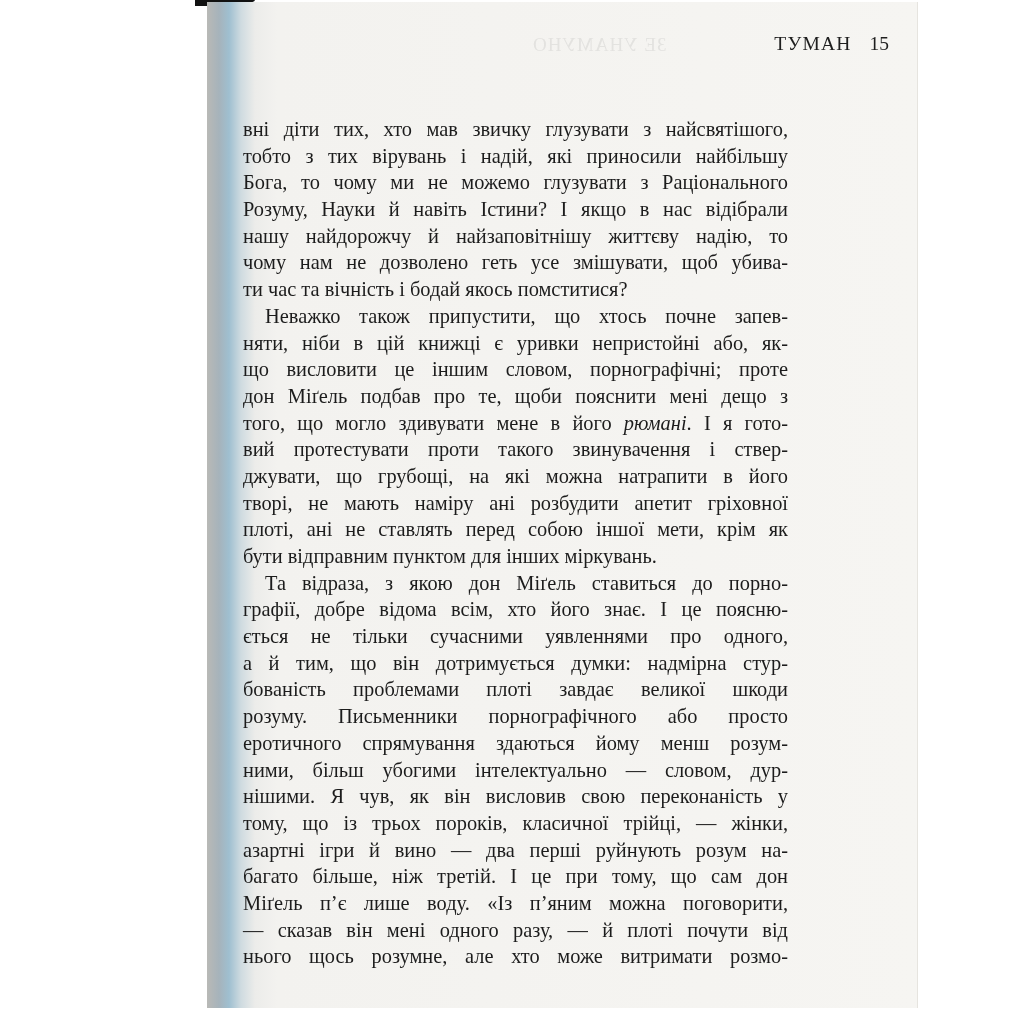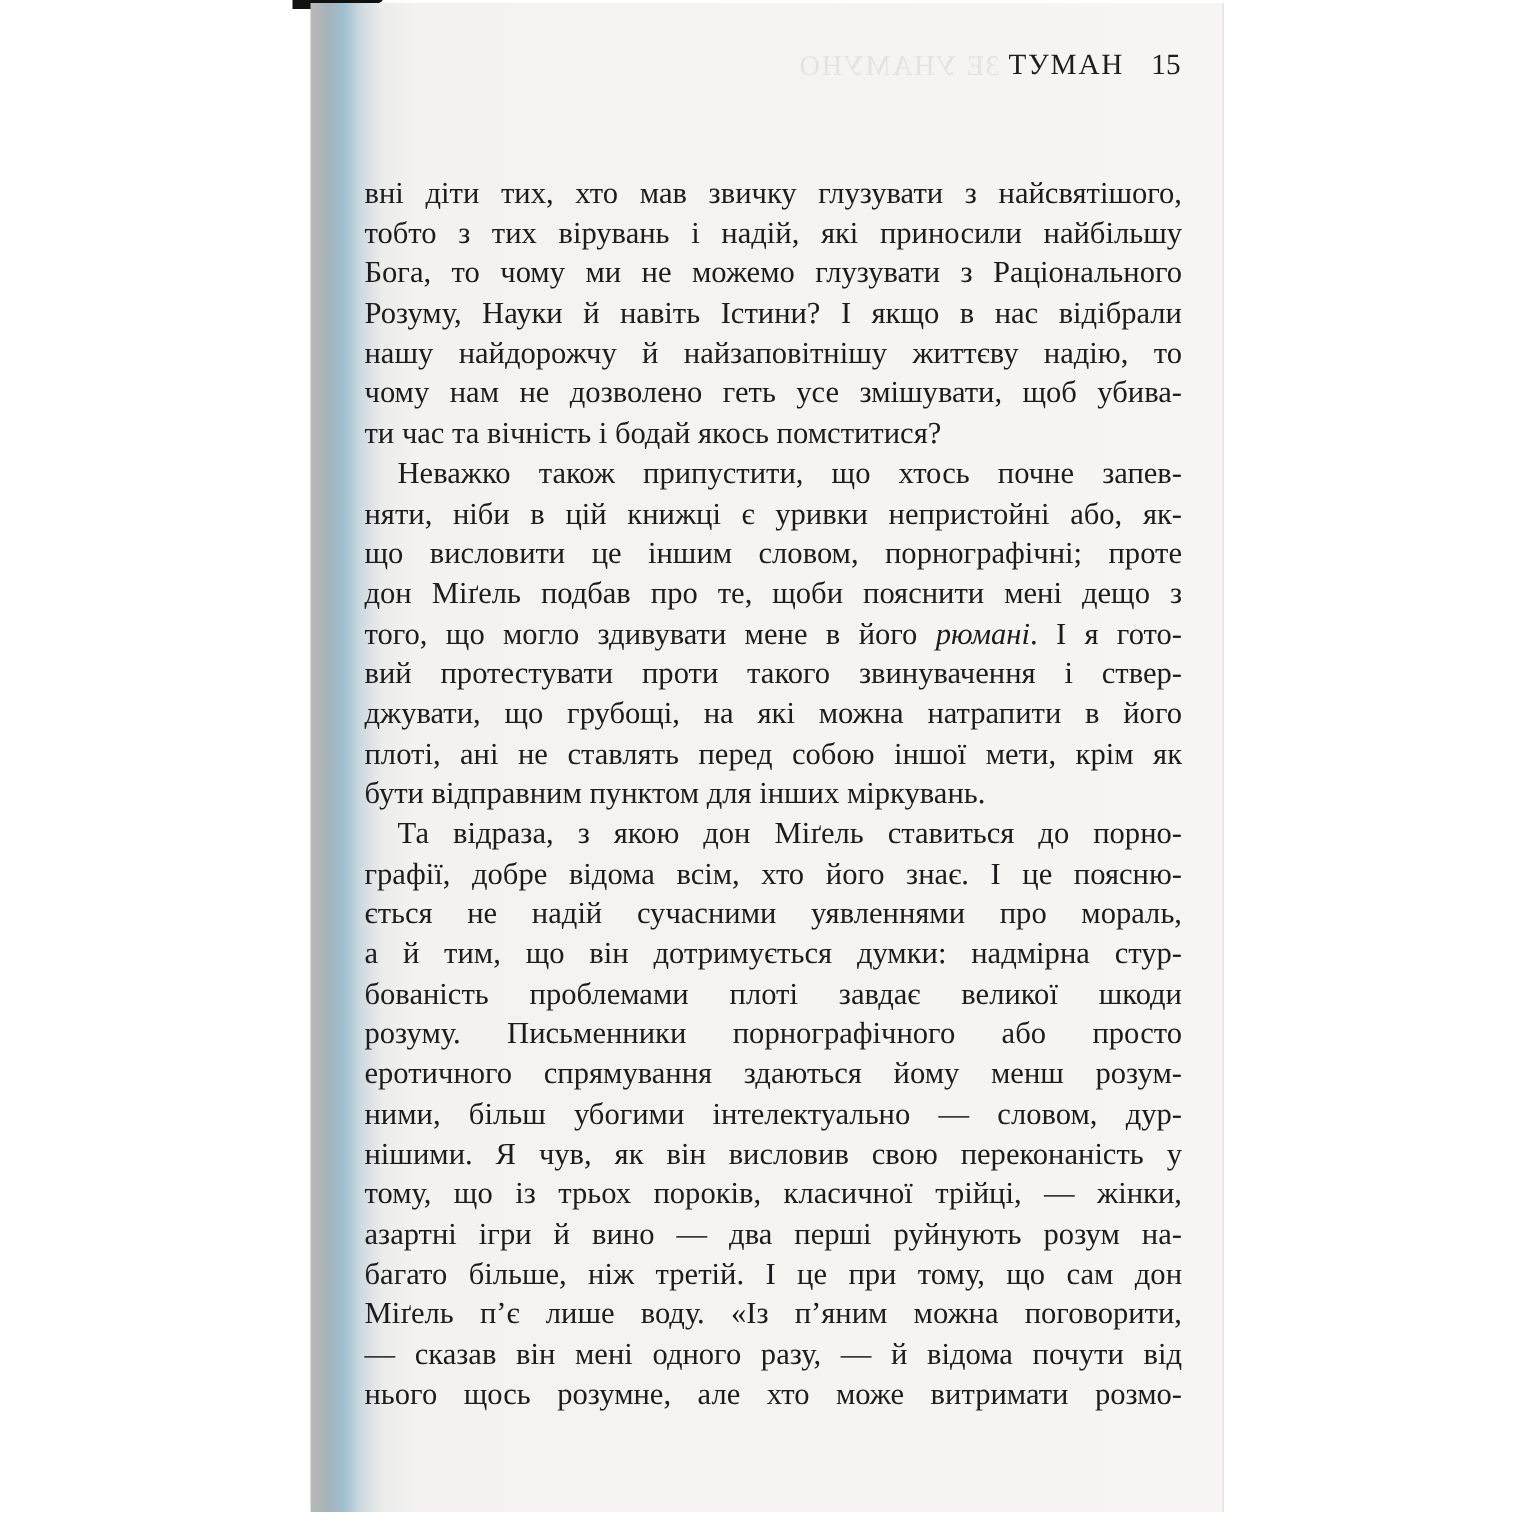--- a/index.html
+++ b/index.html
@@ -19,21 +19,21 @@
       top: 0;
       width: 60px;
       height: 6px;
       background: #111;
       border-bottom-right-radius: 40px 6px;
     }
     .page {
       position: absolute;
       left: 207px;
       top: 2px;
-      width: 609px;
+      width: 711px;
       height: 1006px;
       background: linear-gradient(90deg,
         #b9b9b6 0px,
         #a6b3bb 12px,
         #9fbfd0 22px,
         #cfdbe0 34px,
         #ececea 48px,
         #f3f2ef 70px,
         #f6f5f2 100%);
       box-shadow: inset -1px 0 0 #e6e4df;
@@ -116,34 +116,35 @@
         <span class="line last">ти час та вічність і бодай якось помститися?</span>
       </div>
       <div>
         <span class="line indent">Неважко також припустити, що хтось почне запев-</span>
         <span class="line">няти, ніби в цій книжці є уривки непристойні або, як-</span>
         <span class="line">що висловити це іншим словом, порнографічні; проте</span>
         <span class="line">дон Міґель подбав про те, щоби пояснити мені дещо з</span>
         <span class="line">того, що могло здивувати мене в його <em>рюмані</em>. І я гото-</span>
         <span class="line">вий протестувати проти такого звинувачення і ствер-</span>
         <span class="line">джувати, що грубощі, на які можна натрапити в його</span>
+        <span class="line">творі, не мають наміру ані розбудити апетит гріховної</span>
         <span class="line">плоті, ані не ставлять перед собою іншої мети, крім як</span>
         <span class="line last">бути відправним пунктом для інших міркувань.</span>
       </div>
       <div>
         <span class="line indent">Та відраза, з якою дон Міґель ставиться до порно-</span>
         <span class="line">графії, добре відома всім, хто його знає. І це поясню-</span>
-        <span class="line">ється не надій сучасними уявленнями про мораль,</span>
+        <span class="line">ється не тільки сучасними уявленнями про одного,</span>
         <span class="line">а й тим, що він дотримується думки: надмірна стур-</span>
         <span class="line">бованість проблемами плоті завдає великої шкоди</span>
         <span class="line">розуму. Письменники порнографічного або просто</span>
         <span class="line">еротичного спрямування здаються йому менш розум-</span>
         <span class="line">ними, більш убогими інтелектуально — словом, дур-</span>
         <span class="line">нішими. Я чув, як він висловив свою переконаність у</span>
         <span class="line">тому, що із трьох пороків, класичної трійці, — жінки,</span>
         <span class="line">азартні ігри й вино — два перші руйнують розум на-</span>
         <span class="line">багато більше, ніж третій. І це при тому, що сам дон</span>
         <span class="line">Міґель п’є лише воду. «Із п’яним можна поговорити,</span>
-        <span class="line">— сказав він мені одного разу, — й відома почути від</span>
+        <span class="line">— сказав він мені одного разу, — й плоті почути від</span>
         <span class="line">нього щось розумне, але хто може витримати розмо-</span>
       </div>
     </div>
 </div>
 
 </body></html>

